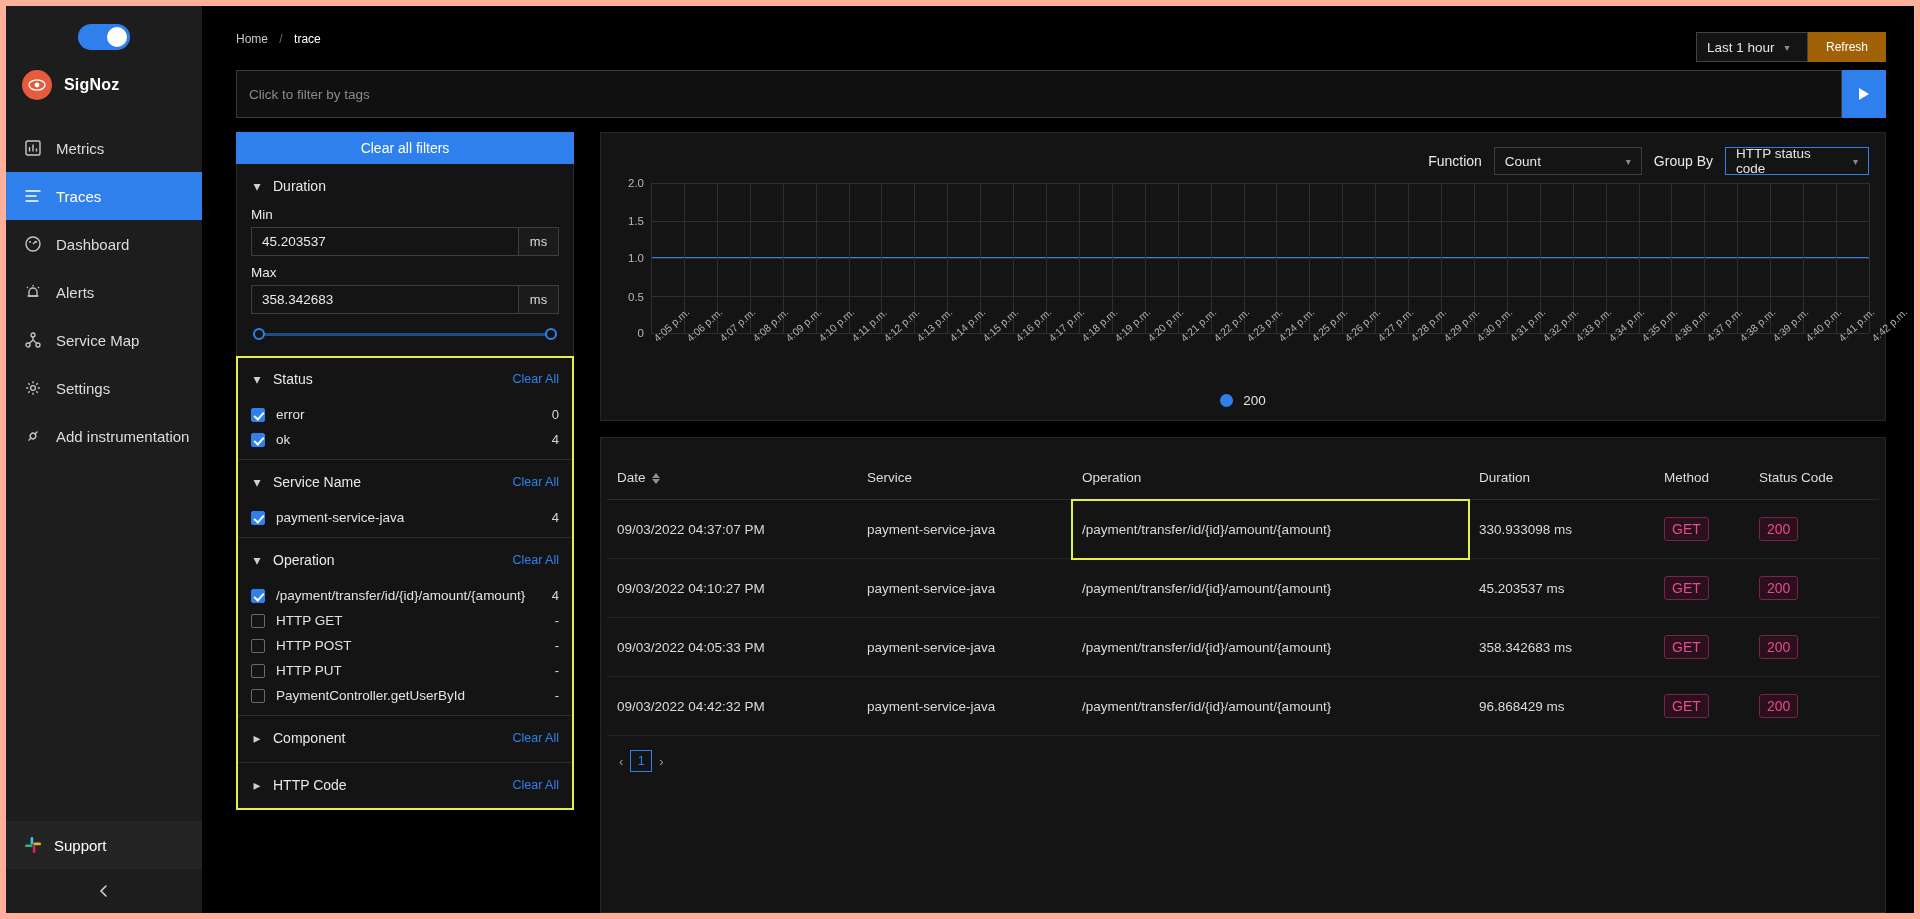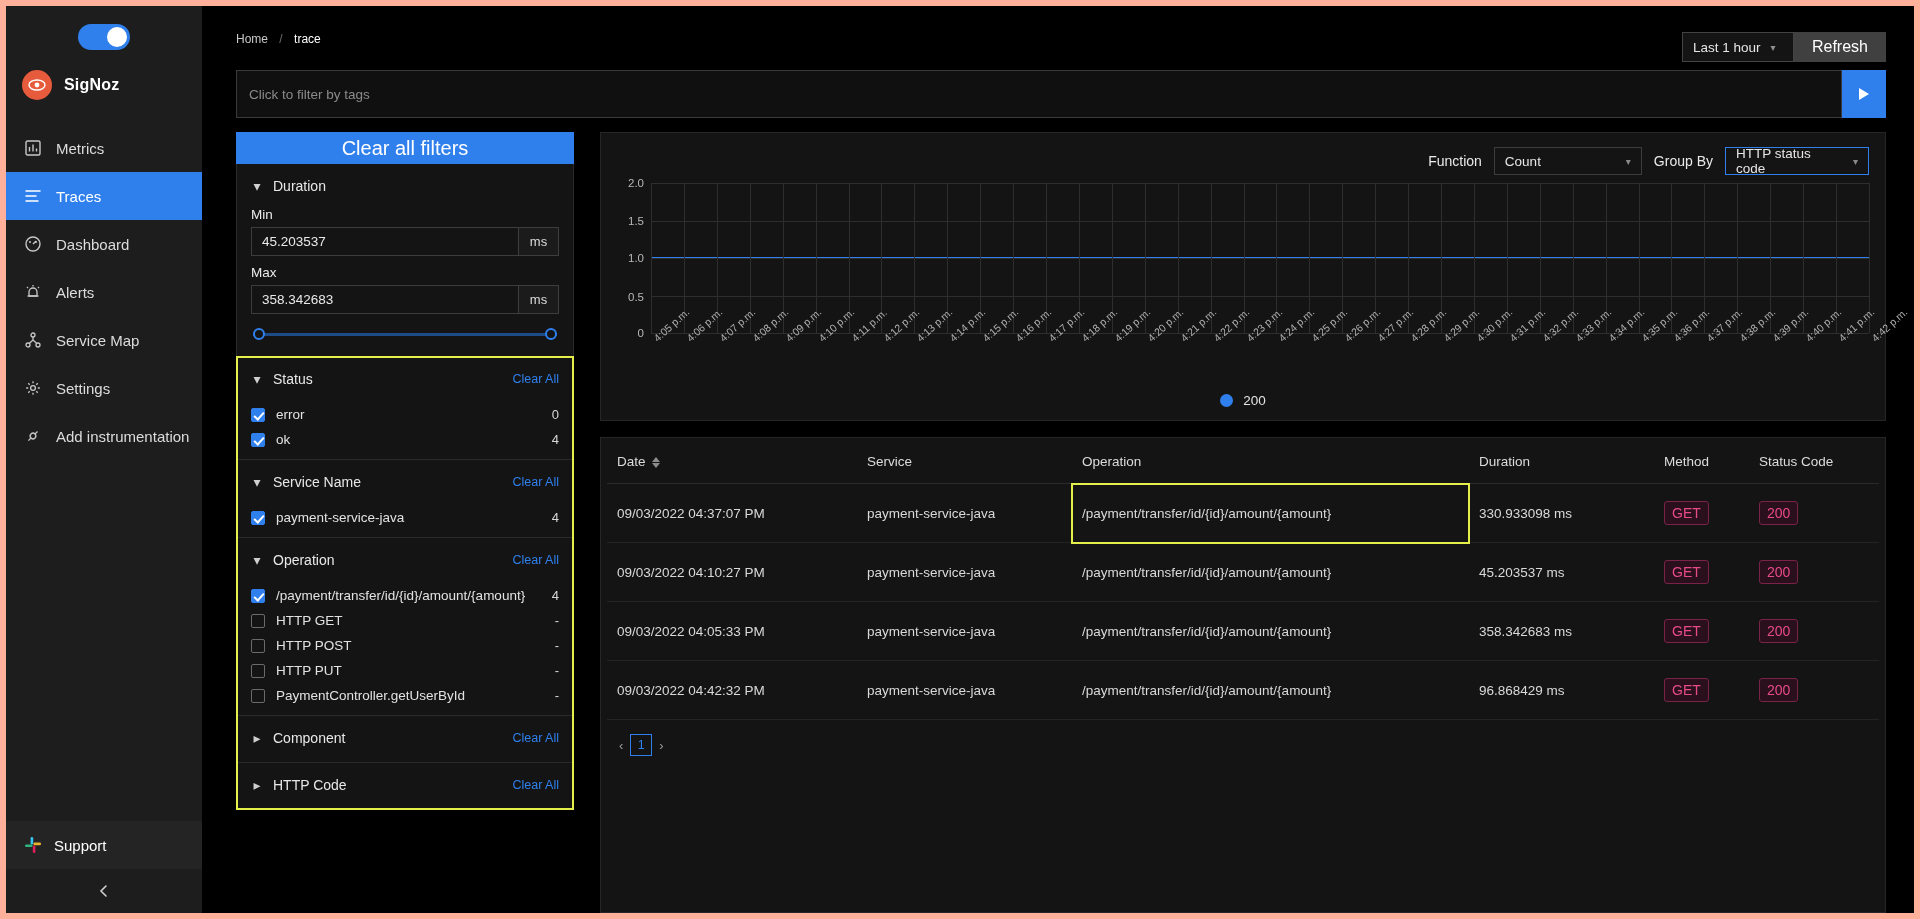--- a/index.html
+++ b/index.html
@@ -68,42 +68,42 @@
   .crumb .cur { color:#fff; }
   .time-ctrls { display:flex; flex-direction:column; align-items:flex-end; }
   .time-row { display:flex; align-items:stretch; }
   .time-select {
     height:30px; min-width:112px; background:#141414; border:1px solid #434343;
     color:#e6e6e6; font-size:13.5px; display:flex; align-items:center; gap:10px;
     padding: 0 10px; cursor:pointer;
   }
   .time-select .chev { color:#8f8f8f; font-size:10px; }
   .refresh-btn {
-    height:30px; background:#404040; color:#fff; border:none; font-size:16px;
+    height:30px; background:#a16207; color:#fff; border:none; font-size:12px;
     padding: 0 18px; cursor:pointer; font-family:inherit;
   }
   .last-refresh { color:#d2d2d2; font-size:13px; margin-top:7px; }
 
   .searchbar-wrap { padding: 2px 28px 0 34px; }
   .searchbar { display:flex; height:48px; }
   .searchbar .field {
     flex:1 1 auto; background:#101010; border:1px solid #3a3a3a; color:#8b8b8b;
     font-size:13.5px; padding: 0 12px; display:flex; align-items:center; font-family:inherit;
   }
   .searchbar .go {
     width:44px; background:#2f80ed; display:flex; align-items:center; justify-content:center;
     cursor:pointer;
   }
 
   .content { flex:1 1 auto; display:flex; padding: 14px 28px 0 34px; gap:26px; min-height:0; }
 
   
   .filters { width:338px; flex:0 0 338px; display:flex; flex-direction:column; }
   .clear-all-btn {
-    background:#2f80ed; color:#fff; height:32px; border:none; font-size:20px;
+    background:#2f80ed; color:#fff; height:32px; border:none; font-size:14px;
     cursor:pointer; font-family:inherit; width:100%;
   }
   .filter-panel { background:#141414; border:1px solid #2a2a2a; border-top:none; }
   .fgroup { border-bottom:1px solid #2a2a2a; padding: 10px 0 12px 0; }
   .fgroup:last-child { border-bottom:none; }
   .fhead {
     display:flex; align-items:center; justify-content:space-between;
     padding: 4px 14px 4px 14px; cursor:pointer;
   }
   .fhead-l { display:flex; align-items:center; gap:10px; color:#e8e8e8; font-size:14px; }
@@ -172,21 +172,21 @@
     position:absolute; top:2px; color:#b0b0b0; font-size:10.5px;
     transform-origin: left top; transform: rotate(-42deg);
     white-space:nowrap;
   }
   .legend { display:flex; align-items:center; justify-content:center; gap:10px; margin-top:2px; }
   .legend .dot { width:13px; height:13px; border-radius:50%; background:#2f80ed; }
   .legend .txt { color:#e3e3e3; font-size:13.5px; }
 
   
   .table-card { background:#141414; border:1px solid #262626; flex:1 1 auto; padding: 0 6px; }
-  .tbl { width:100%; border-collapse:collapse; table-layout:fixed; }
+  .tbl { width:100%; border-collapse:collapse; table-layout:fixed;margin-top:16px; }
   .tbl th {
     text-align:left; color:#dcdcdc; font-size:13.5px; font-weight:400;
     padding: 16px 10px 14px 10px; border-bottom:1px solid #2b2b2b;
   }
   .tbl td {
     color:#d9d9d9; font-size:13.5px; padding: 17px 10px; border-bottom:1px solid #242424;
     white-space:nowrap; overflow:hidden; text-overflow:ellipsis;
   }
   .tbl tr:last-child td { border-bottom:1px solid #242424; }
   .th-sort { display:inline-flex; flex-direction:column; gap:1px; margin-left:6px; vertical-align:middle; }

